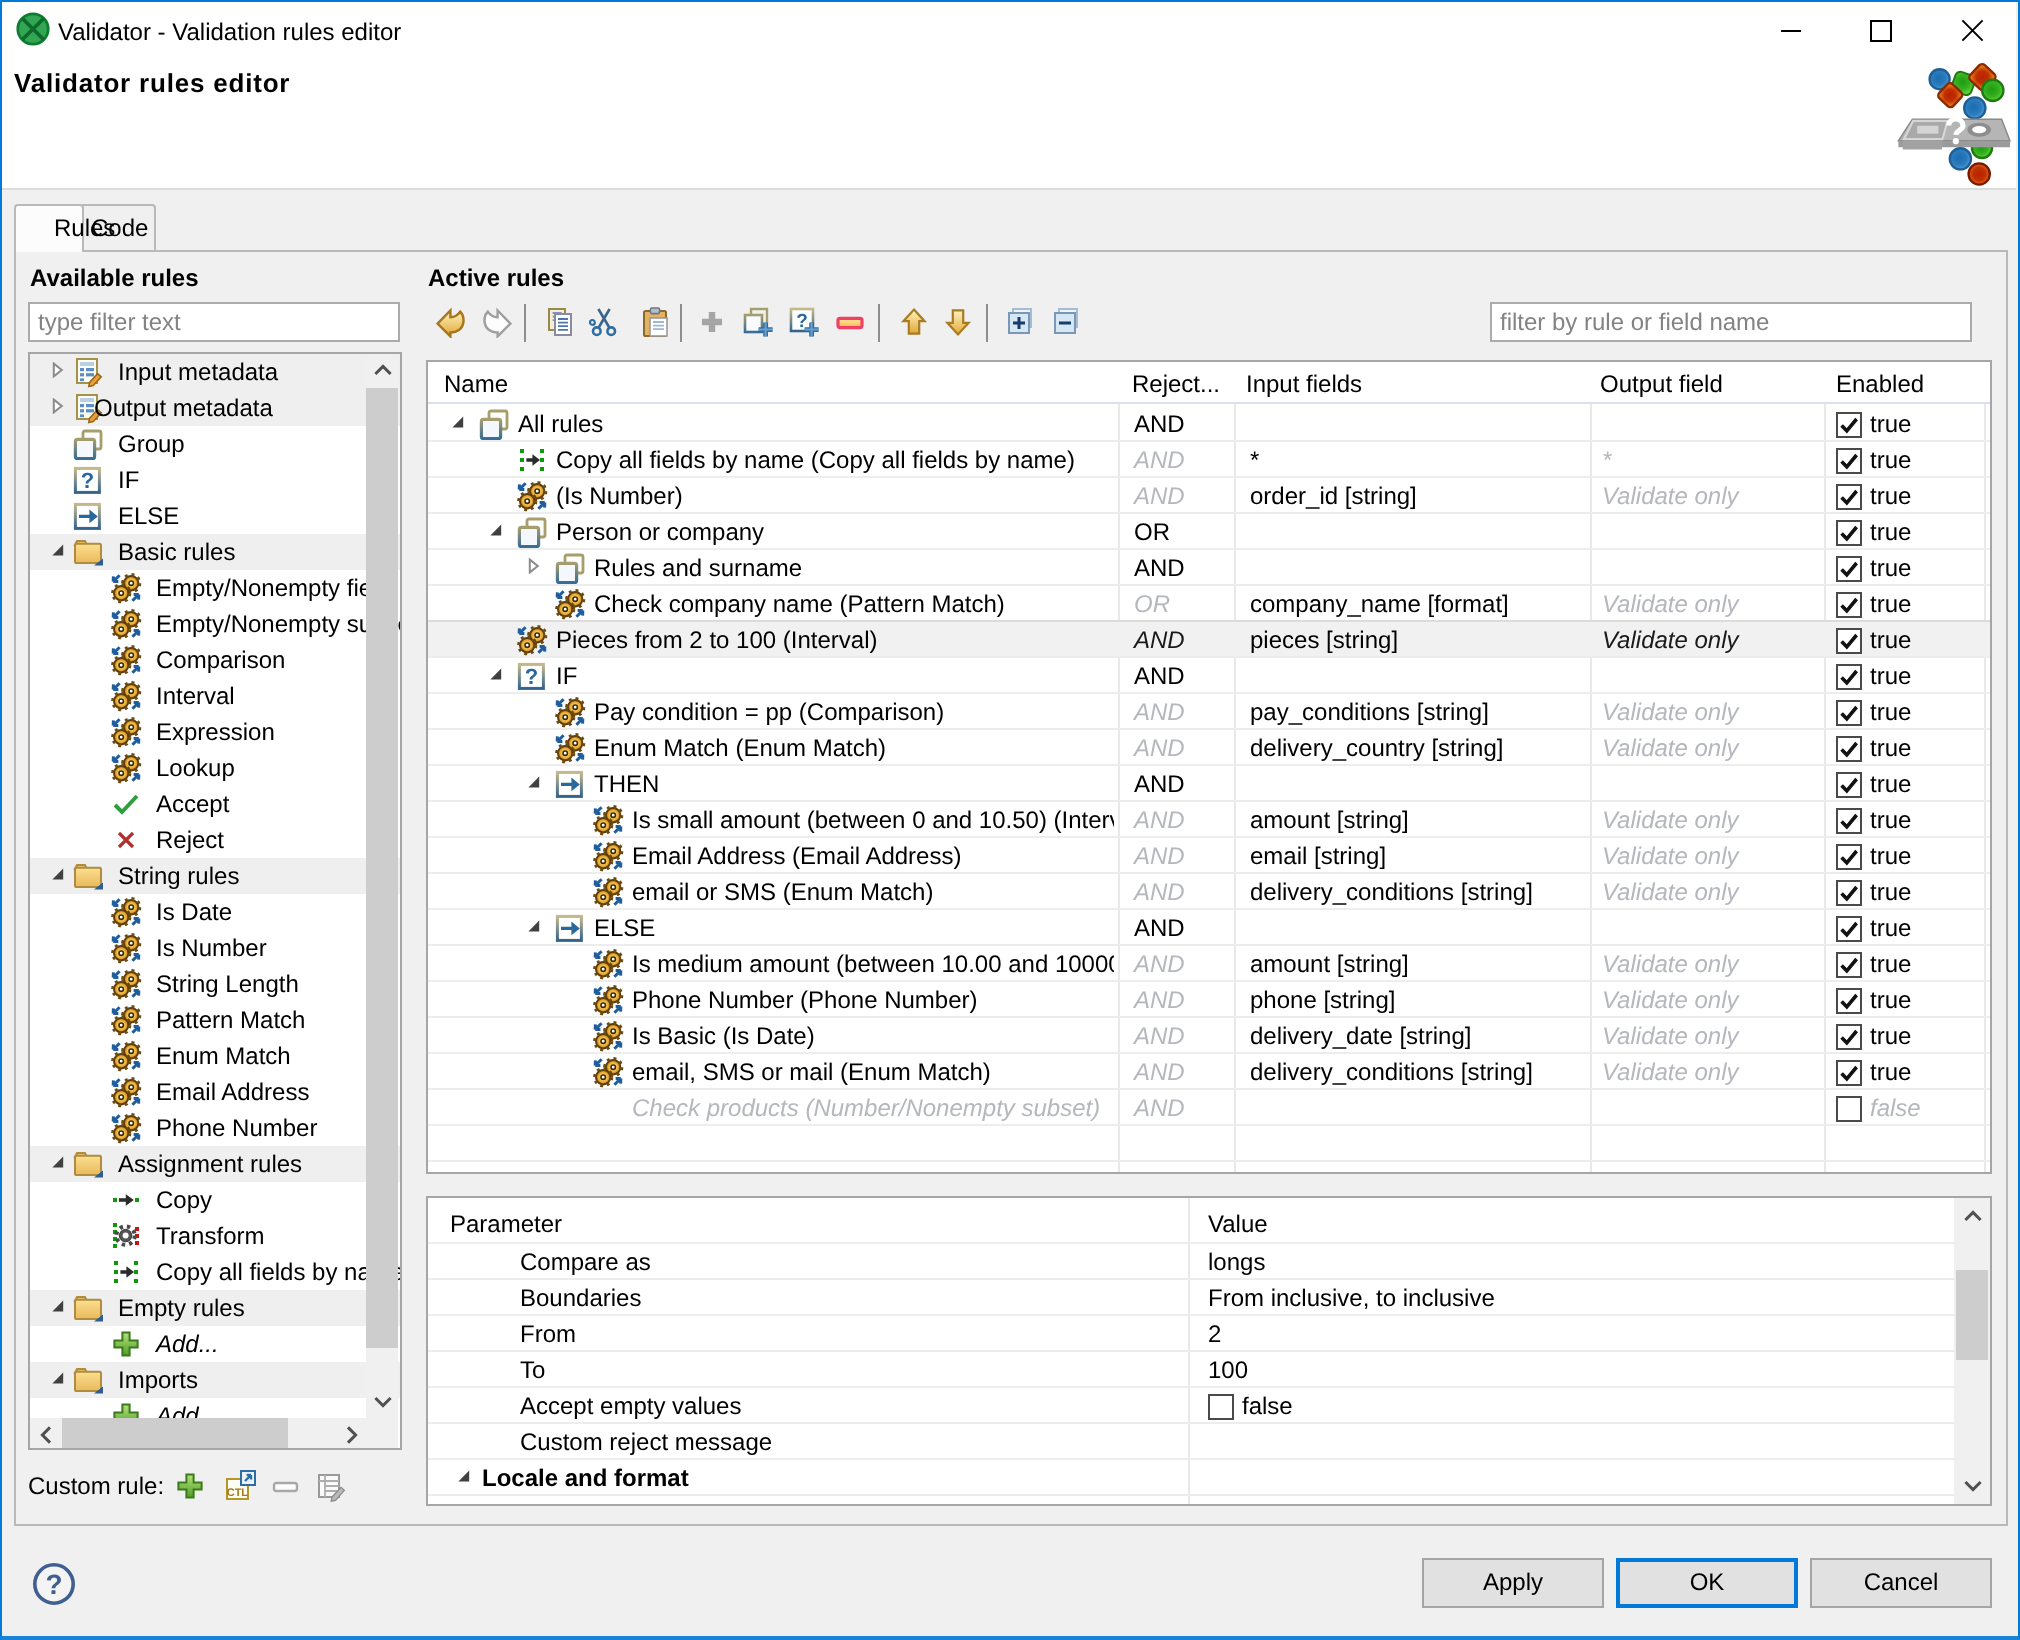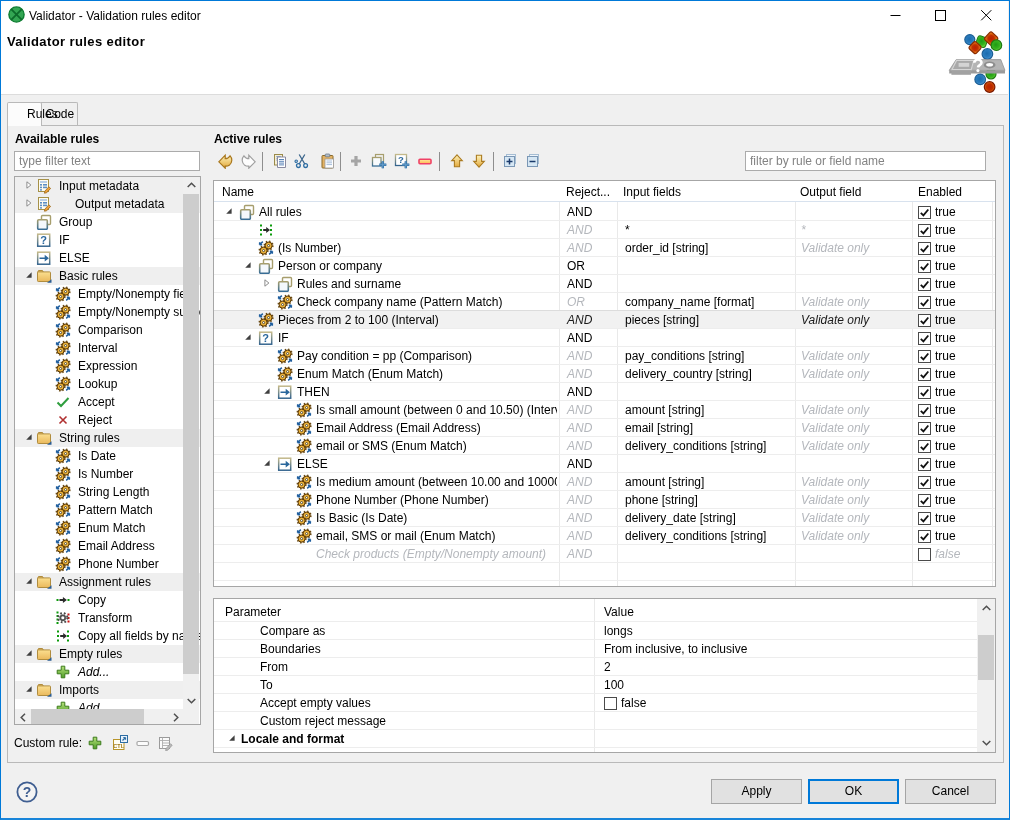--- a/index.html
+++ b/index.html
@@ -101,21 +101,21 @@
 <div class="ic" style="left:21px;top:19px;"><svg width="16" height="16" viewBox="0 0 16 16">
 <rect x="2.5" y="1.5" width="10" height="12" fill="#fdfcf2" stroke="#a69148" stroke-width="1"></rect>
 <rect x="4" y="3" width="7" height="2" fill="#b9cfe8"></rect>
 <rect x="4" y="6" width="2" height="1.6" fill="#5b8ec4"></rect>
         <rect x="7" y="6" width="4" height="1.6" fill="#5b8ec4"></rect>
 <rect x="4" y="8.6" width="2" height="1.6" fill="#5b8ec4"></rect>
         <rect x="7" y="8.6" width="4" height="1.6" fill="#5b8ec4"></rect>
 <rect x="4" y="11.2" width="2" height="1.4" fill="#5b8ec4"></rect>
 <path d="M8.8 13.2 L12.8 8.8 L14.6 10.4 L10.6 14.8 L8.4 15.2 Z" fill="#eda03c" stroke="#9a6a1a" stroke-width="0.8"></path>
 </svg></div>
-<div class="lbl" style="left:60px;top:20px">Output metadata</div>
+<div class="lbl" style="left:32px;top:20px">Output metadata</div>
 <div class="row" style="top:36px;height:18px;"></div>
 <div class="ic" style="left:21px;top:37px;"><svg width="16" height="16" viewBox="0 0 16 16">
 <defs>
           <linearGradient id="ggb" x1="0" y1="0" x2="0" y2="1">
             <stop offset="0" stop-color="#a79e6d"></stop>
             <stop offset="1" stop-color="#376d96"></stop>
           </linearGradient>
         </defs>
 <rect x="5.5" y="1.5" width="9" height="9" rx="1" fill="none" stroke="#a79e6d" stroke-width="1.4"></rect>
 <rect x="1.7" y="5.7" width="9.6" height="9.6" rx="1" fill="#f4f8fc" stroke="url(#ggb)" stroke-width="1.6"></rect>
@@ -775,20 +775,21 @@
 <g fill="#0a9a0a">
 <rect x="2" y="2.5" width="2" height="2"></rect>
           <rect x="2" y="7" width="2" height="2"></rect>
           <rect x="2" y="11.5" width="2" height="2"></rect>
 <rect x="12" y="2.5" width="2" height="2"></rect>
           <rect x="12" y="7" width="2" height="2"></rect>
           <rect x="12" y="11.5" width="2" height="2"></rect>
         </g>
 <path d="M5.2 7.1 h3 v-2 l3.8 2.9 -3.8 2.9 v-2 h-3 z" fill="#2a2a2a"></path>
 </svg></div>
+<div class="lbl " style="left:64px;top:42px;max-width:279px;overflow:hidden">Copy all fields by name (Copy all fields by name)</div>
 <div class="lbl gi" style="left:353px;top:42px">AND</div>
 <div class="lbl" style="left:411px;top:42px">*</div>
 <div class="lbl gi" style="left:587px;top:42px">*</div>
 <svg class="ic" style="left:704px;top:43px" width="13" height="13" viewBox="0 0 13 13">
       <rect x="0.5" y="0.5" width="12" height="12" fill="#fff" stroke="#4a4a4a" stroke-width="1"></rect>
       <path d="M2.8 6.8 L5.4 9.4 L10.3 3.5" stroke="#111" stroke-width="1.8" fill="none"></path>
     </svg>
 <div class="lbl " style="left:721px;top:42px">true</div>
 <div class="rowsep" style="top:57px"></div>
 <div class="ic" style="left:44px;top:59px;"><svg width="16" height="16" viewBox="0 0 16 16">
@@ -1262,21 +1263,21 @@
 <div class="lbl " style="left:102px;top:348px;max-width:241px;overflow:hidden">email, SMS or mail (Enum Match)</div>
 <div class="lbl gi" style="left:353px;top:348px">AND</div>
 <div class="lbl" style="left:411px;top:348px">delivery_conditions [string]</div>
 <div class="lbl gi" style="left:587px;top:348px">Validate only</div>
 <svg class="ic" style="left:704px;top:349px" width="13" height="13" viewBox="0 0 13 13">
       <rect x="0.5" y="0.5" width="12" height="12" fill="#fff" stroke="#4a4a4a" stroke-width="1"></rect>
       <path d="M2.8 6.8 L5.4 9.4 L10.3 3.5" stroke="#111" stroke-width="1.8" fill="none"></path>
     </svg>
 <div class="lbl " style="left:721px;top:348px">true</div>
 <div class="rowsep" style="top:363px"></div>
-<div class="lbl gi" style="left:102px;top:366px;max-width:241px;overflow:hidden">Check products (Empty/Nonempty amount)</div>
+<div class="lbl gi" style="left:102px;top:366px;max-width:241px;overflow:hidden">Check products (Number/Nonempty subset)</div>
 <div class="lbl gi" style="left:353px;top:366px">AND</div>
 <svg class="ic" style="left:704px;top:367px" width="13" height="13" viewBox="0 0 13 13">
       <rect x="0.5" y="0.5" width="12" height="12" fill="#fff" stroke="#4a4a4a" stroke-width="1"></rect>
     </svg>
 <div class="lbl gi" style="left:721px;top:366px">false</div>
 <div class="rowsep" style="top:381px"></div>
 <div class="rowsep" style="top:399px"></div>
 </div>
 <div class="a" style="z-index:2;left:213px;top:598px;width:783px;height:155px;border:1px solid #a6a6a6;background:#fff;overflow:hidden">
 <div class="colsep" style="left:380px;top:0;height:153px"></div>

